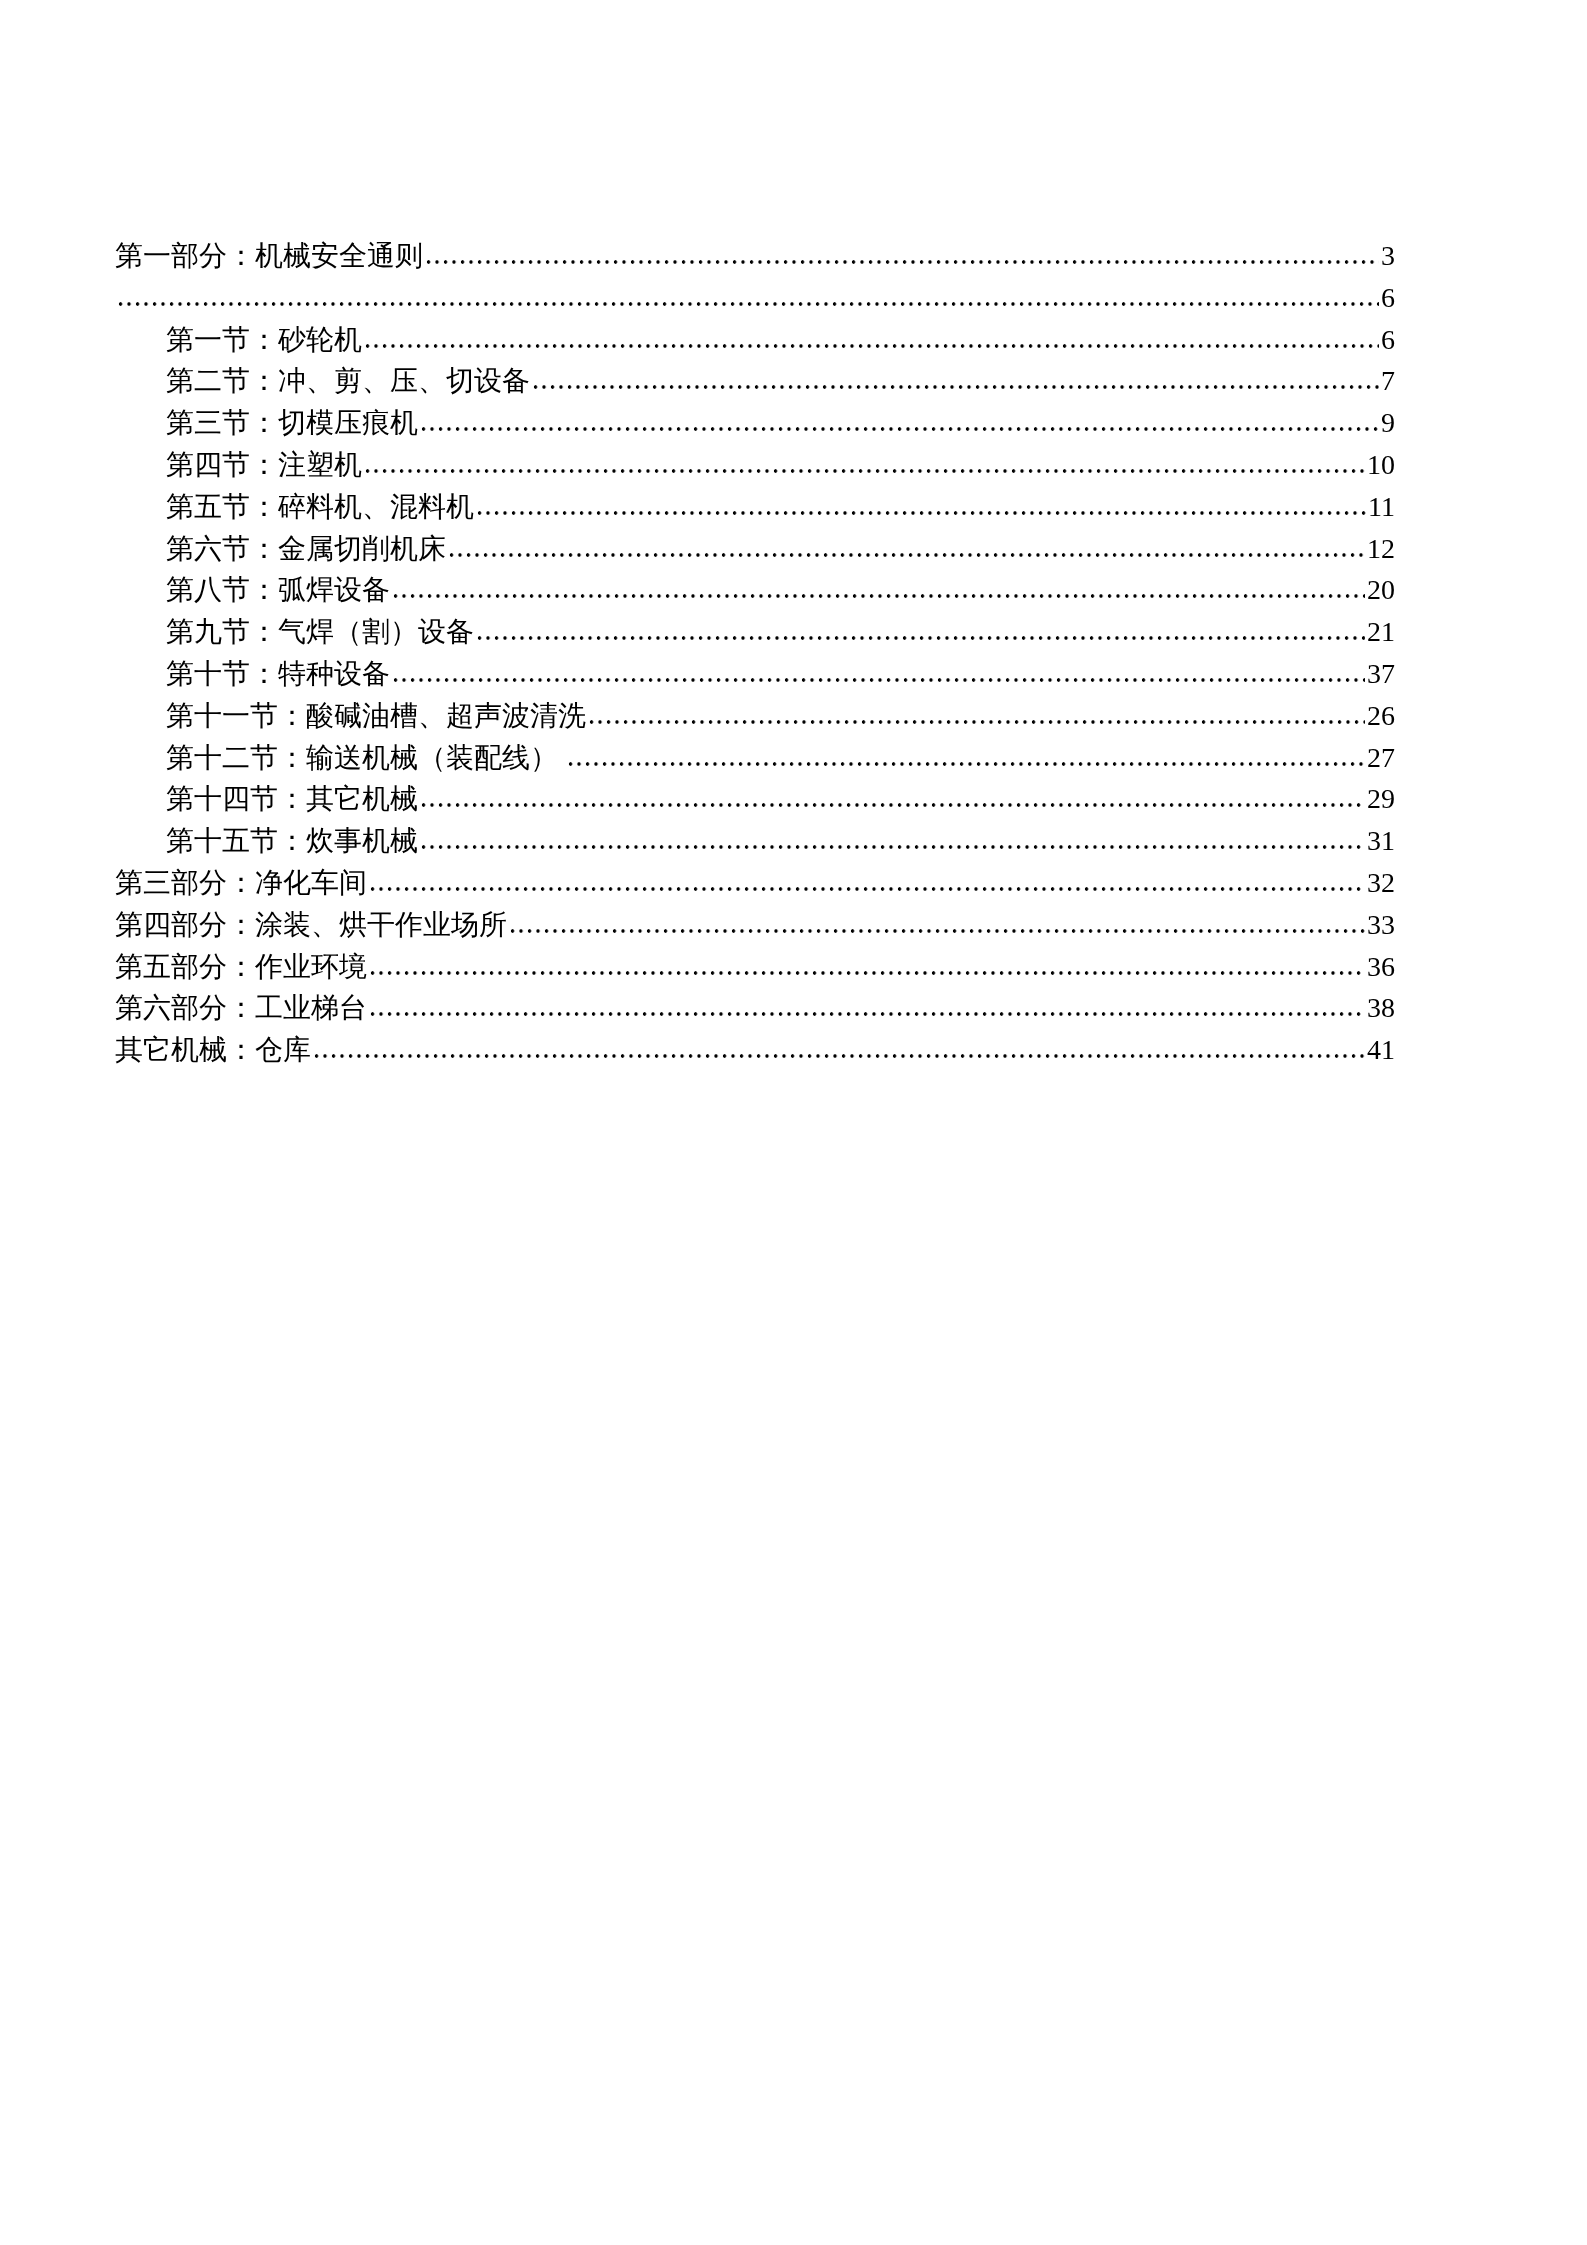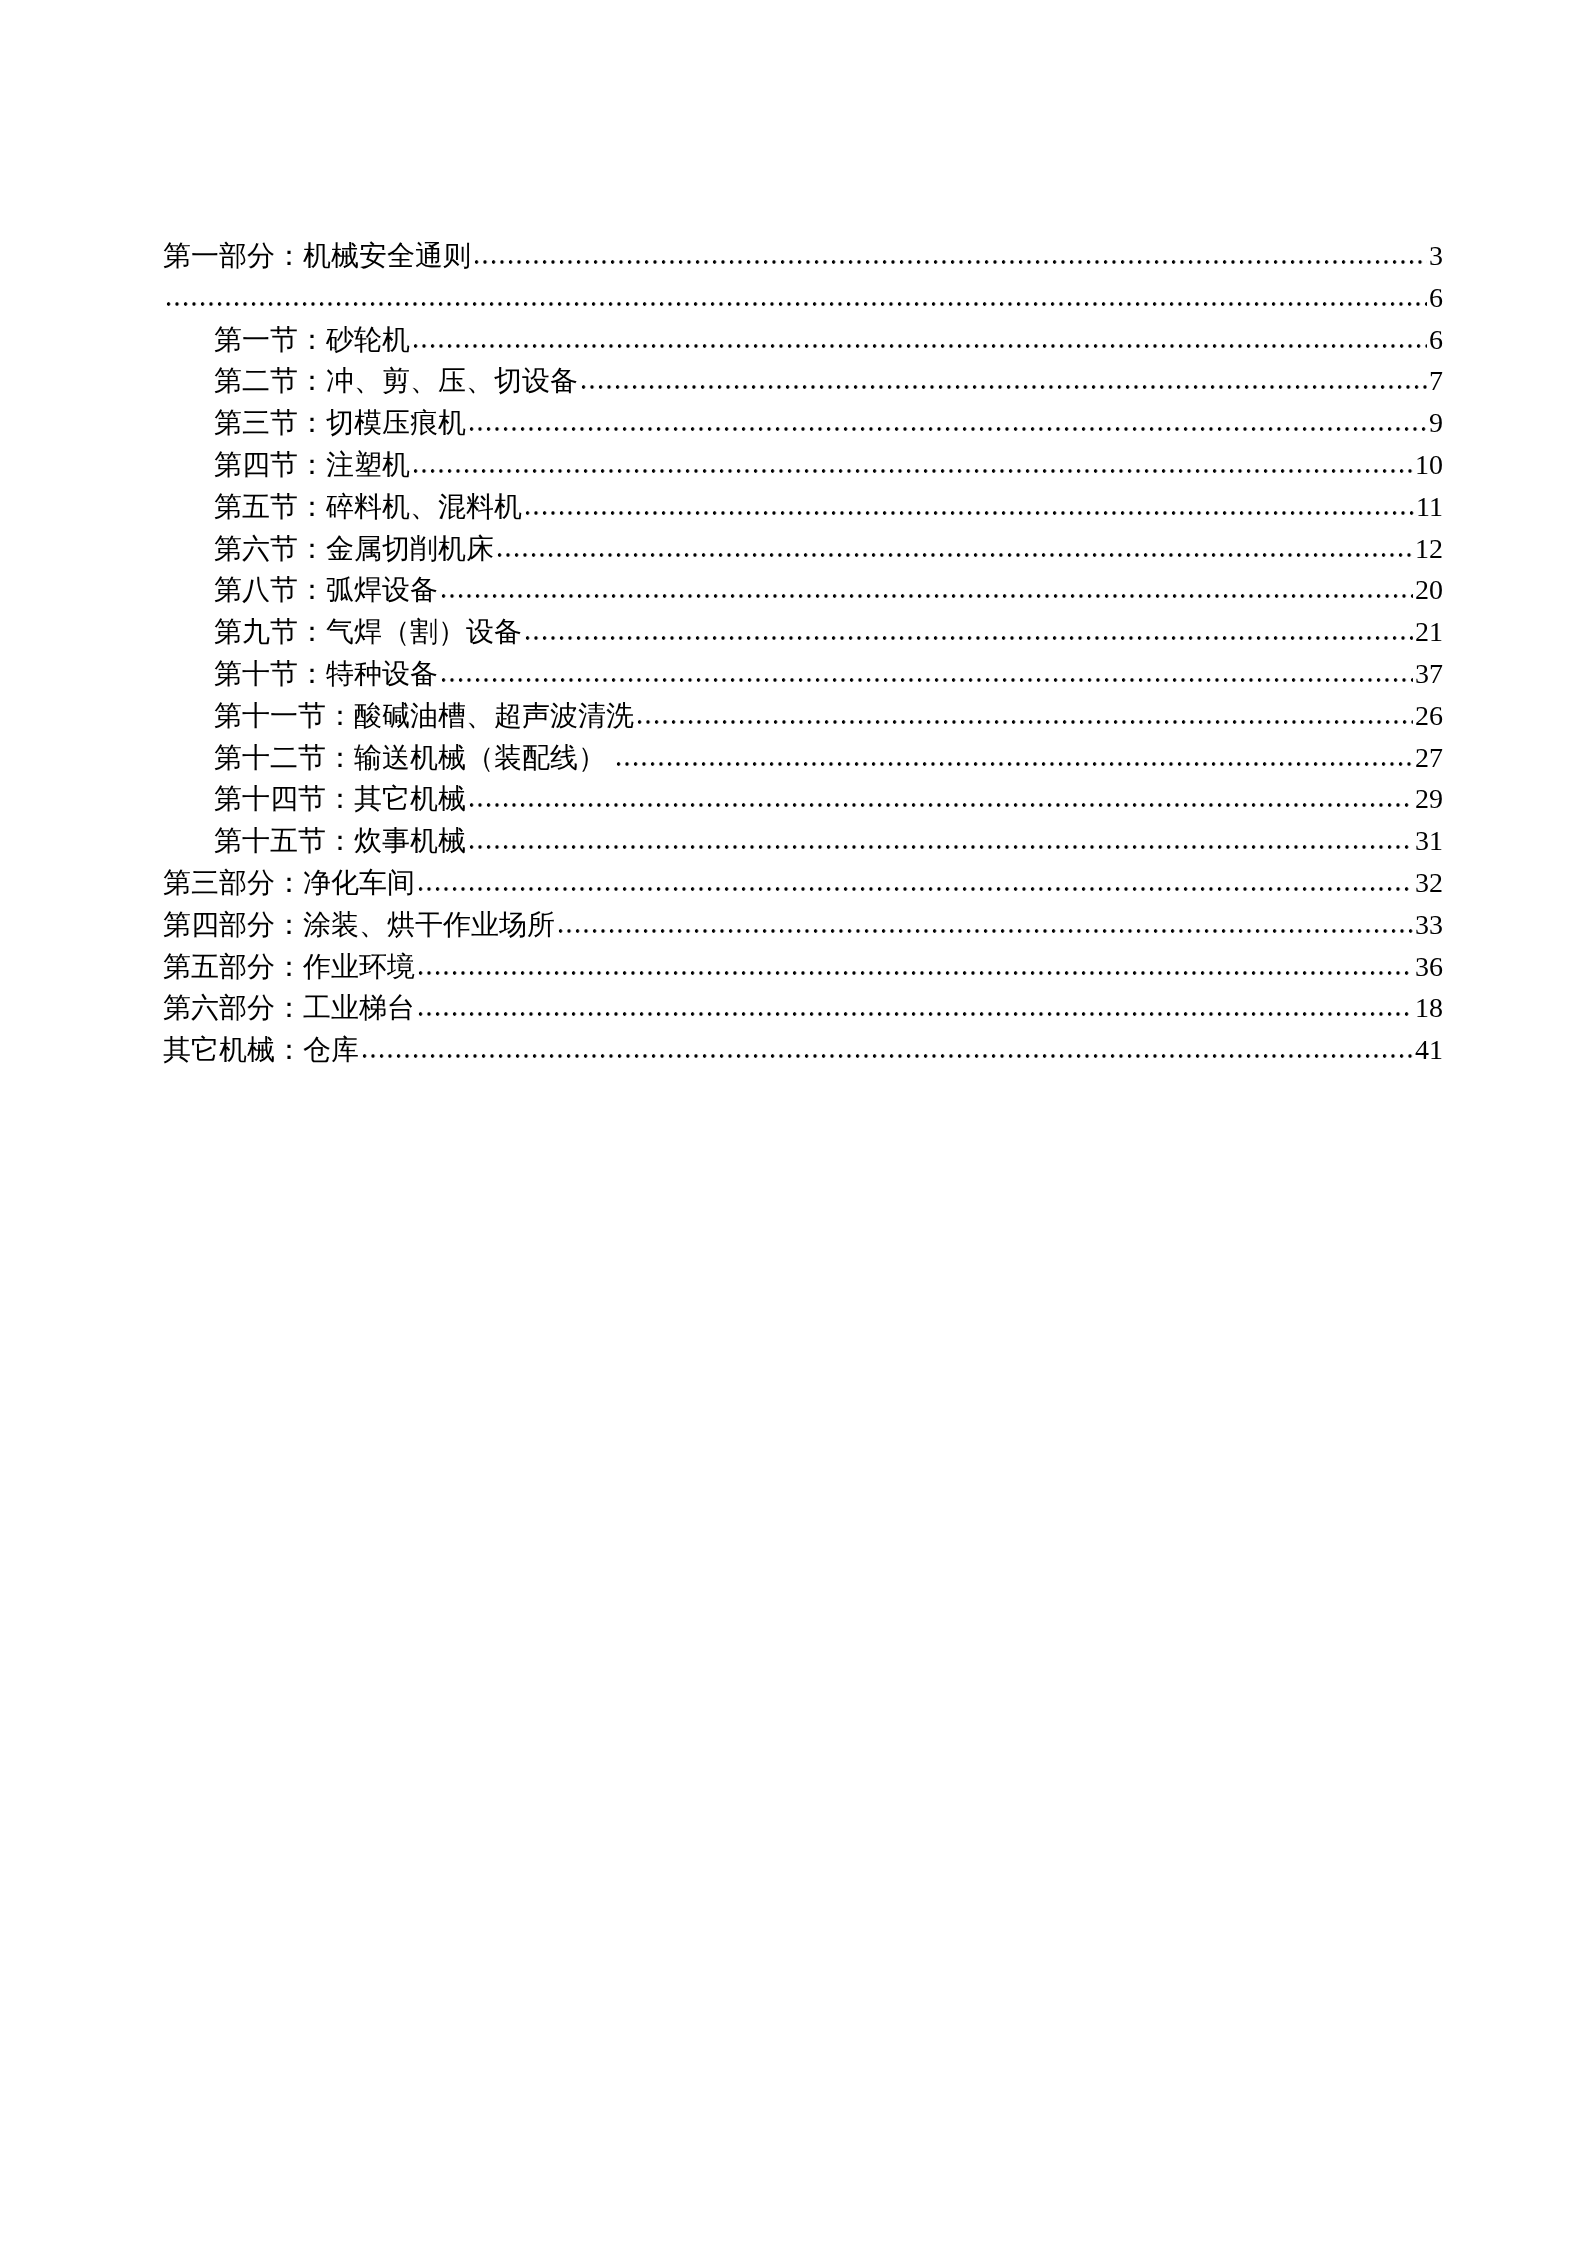--- a/index.html
+++ b/index.html
@@ -17,21 +17,20 @@
     width: 1587px;
     height: 2245px;
     background: #ffffff;
     padding: 235px 192px 0 115px;
     font-family: "Liberation Serif", "DejaVu Serif", serif;
     font-size: 28px;
     color: #000000;
   }
   .toc {
     width: 100%;
-    margin-left: 48px;
   }
   .toc-row {
     display: flex;
     align-items: baseline;
     line-height: 41.8px;
     height: 41.8px;
     white-space: nowrap;
   }
   .toc-row.lvl2 {
     padding-left: 51px;
@@ -145,21 +144,21 @@
     <span class="toc-page pagenum">33</span>
   </div>
       <div class="toc-row lvl1">
     <span class="toc-label label">第五部分：作业环境</span>
     <span class="dot-leader"></span>
     <span class="toc-page pagenum">36</span>
   </div>
       <div class="toc-row lvl1">
     <span class="toc-label label">第六部分：工业梯台</span>
     <span class="dot-leader"></span>
-    <span class="toc-page pagenum">18</span>
+    <span class="toc-page pagenum">38</span>
   </div>
       <div class="toc-row lvl1">
     <span class="toc-label label">其它机械：仓库</span>
     <span class="dot-leader"></span>
     <span class="toc-page pagenum">41</span>
   </div>
     </div>
 </div>
 
 </body></html>

